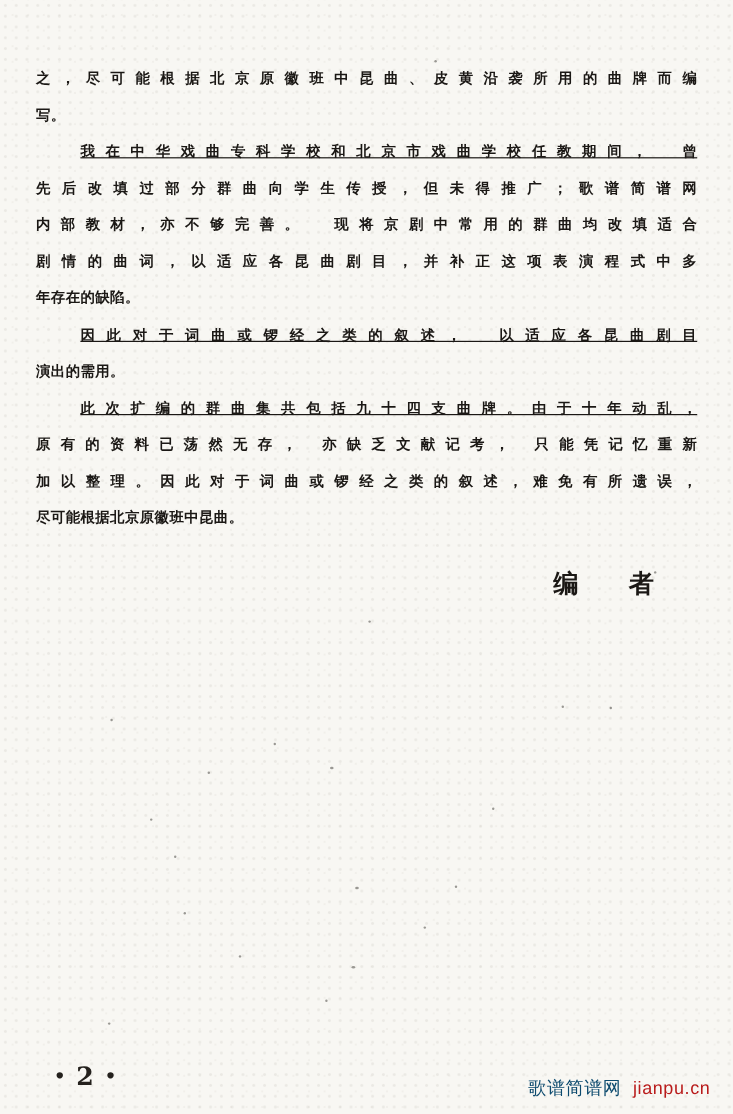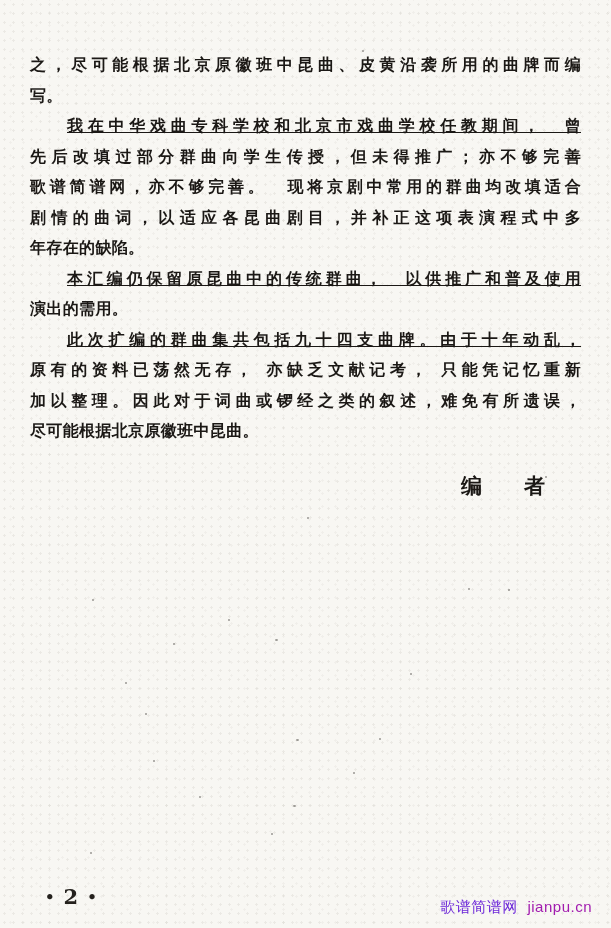--- a/index.html
+++ b/index.html
@@ -22,21 +22,21 @@
   .page {
     position: absolute;
     inset: 0;
   }
   .body-text {
     position: absolute;
     left: 30px;
     top: 50px;
     width: 551px;
     color: #1b1815;
-    font-size: 16px;
+    font-size: 12px;
     font-weight: 700;
     letter-spacing: 0.35px;
     line-height: 30.5px;
   }
   .line {
     white-space: nowrap;
   }
   .line.fill {
     white-space: normal;
     text-align: justify;
@@ -103,43 +103,43 @@
 </style>
 </head>
 <body>
 
 <div class="page">
 
   <div class="body-text">
     <div class="line fill">之，尽可能根据北京原徽班中昆曲、皮黄沿袭所用的曲牌而编</div>
     <div class="line">写。</div>
     <div class="line fill indent">我在中华戏曲专科学校和北京市戏曲学校任教期间，　曾</div>
-    <div class="line fill">先后改填过部分群曲向学生传授，但未得推广；亦不够完善</div>
-    <div class="line fill">歌谱简谱网，亦不够完善。　现将京剧中常用的群曲均改填适合</div>
+    <div class="line fill">先后改填过部分群曲向学生传授，但未得推广；歌谱简谱网</div>
+    <div class="line fill">内部教材，亦不够完善。　现将京剧中常用的群曲均改填适合</div>
     <div class="line fill">剧情的曲词，以适应各昆曲剧目，并补正这项表演程式中多</div>
     <div class="line">年存在的缺陷。</div>
-    <div class="line fill indent">本汇编仍保留原昆曲中的传统群曲，　以供推广和普及使用</div>
+    <div class="line fill indent">因此对于词曲或锣经之类的叙述，　以适应各昆曲剧目</div>
     <div class="line">演出的需用。</div>
     <div class="line fill indent">此次扩编的群曲集共包括九十四支曲牌。由于十年动乱，</div>
     <div class="line fill">原有的资料已荡然无存， 亦缺乏文献记考， 只能凭记忆重新</div>
     <div class="line fill">加以整理。因此对于词曲或锣经之类的叙述，难免有所遗误，</div>
     <div class="line">尽可能根据北京原徽班中昆曲。</div>
   </div>
 
   <div class="signature">
     <div class="signature-author">编　　者</div>
   </div>
 
   <div class="page-number">
     <span class="bullet">•</span><span>2</span><span class="bullet">•</span>
   </div>
 
   <div class="watermark">
-    <span class="site-name" id="wm-name" style="color: #6d28d9;">歌谱简谱网</span>
-    <span class="site-url" id="wm-url" style="color: #a21caf;">jianpu.cn</span>
+    <span class="site-name" id="wm-name" style="color: #0c4a6e;">歌谱简谱网</span>
+    <span class="site-url" id="wm-url" style="color: #b91c1c;">jianpu.cn</span>
   </div>
 
   <div class="speck s2" style="left:362px; top:50px;"></div>
   <div class="speck s2" style="left:545px; top:476px;"></div>
   <div class="speck s2" style="left:307px; top:517px;"></div>
   <div class="speck s2" style="left:92px;  top:599px;"></div>
   <div class="speck s2" style="left:468px; top:588px;"></div>
   <div class="speck s2" style="left:508px; top:589px;"></div>
   <div class="speck s2" style="left:228px; top:619px;"></div>
   <div class="speck s3" style="left:275px; top:639px;"></div>

